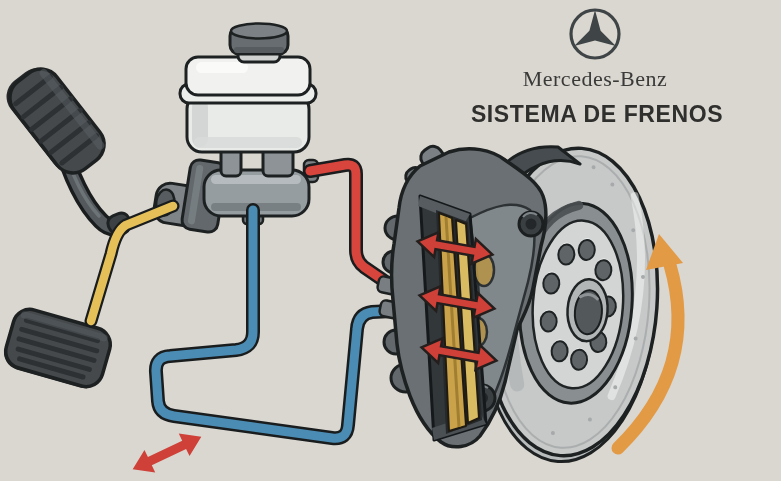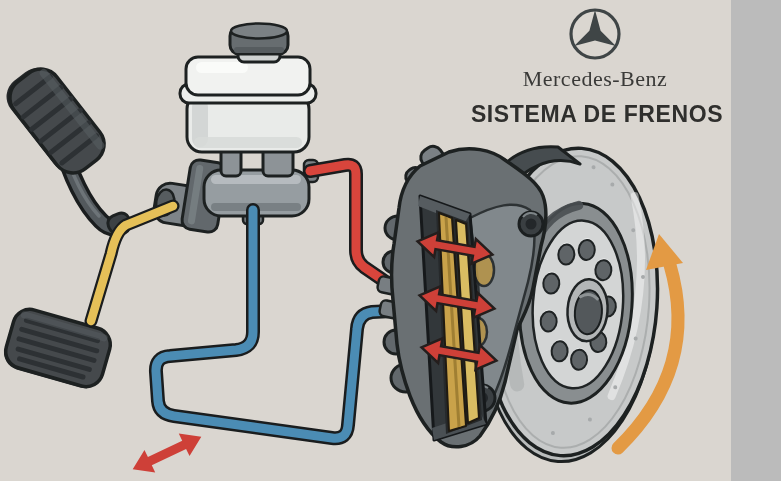--- a/index.html
+++ b/index.html
@@ -4,22 +4,22 @@
 <style>
   :root{
     --c-background:#dad6d0; --c-outline:#1d2121; --c-line_red:#d8453c; --c-line_blue:#4b8cb4;
     --c-pushrod_yellow:#e5c058; --c-arrow_red:#ce4038; --c-arrow_orange:#e39a44;
     --c-pad_gold:#c9a24a; --c-pad_gold_light:#d9bc62; --c-caliper_gray:#6a7073;
     --c-caliper_light:#838a8e; --c-rotor_gray:#c7c9c9; --c-rotor_rim:#b9bcbc;
     --c-hub_ring:#898e90; --c-hub_face:#d3d5d5; --c-reservoir_white:#eef0ee;
     --c-metal_gray:#969da1; --c-dark_gray:#45494c; --c-logo_dark:#3f4546; --c-title_text:#2f2f2d;
   }
   html,body{margin:0;padding:0;background:#bbb;}
-  #stage{position:relative;width:698px;height:481px;background:var(--c-background);overflow:hidden;
-         font-family:"Liberation Sans",sans-serif;padding-left:33px;}
+  #stage{position:relative;width:781px;height:481px;background:var(--c-background);overflow:hidden;
+         font-family:"Liberation Sans",sans-serif;}
   svg{position:absolute;left:0;top:0;}
   .ol{stroke:var(--c-outline);stroke-linejoin:round;}
   .redline{stroke:var(--c-line_red);}
   .blueline{stroke:var(--c-line_blue);}
   .yellow{stroke:var(--c-pushrod_yellow);}
   .arrow-red{fill:var(--c-arrow_red);}
   .gold{fill:var(--c-pad_gold);}
   .brand-text{font-family:"Liberation Serif",serif;font-size:22px;fill:#3a3a38;letter-spacing:.5px;}
   .title-text{font-family:"Liberation Sans",sans-serif;font-size:23px;font-weight:bold;
               fill:var(--c-title_text);letter-spacing:.6px;}

